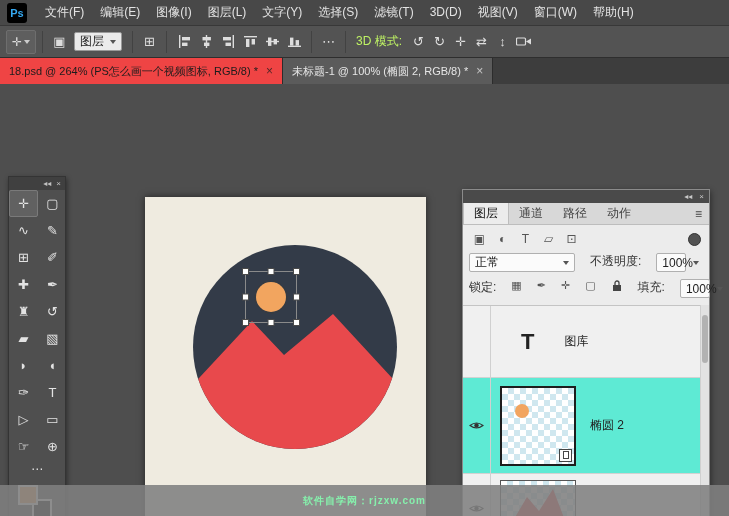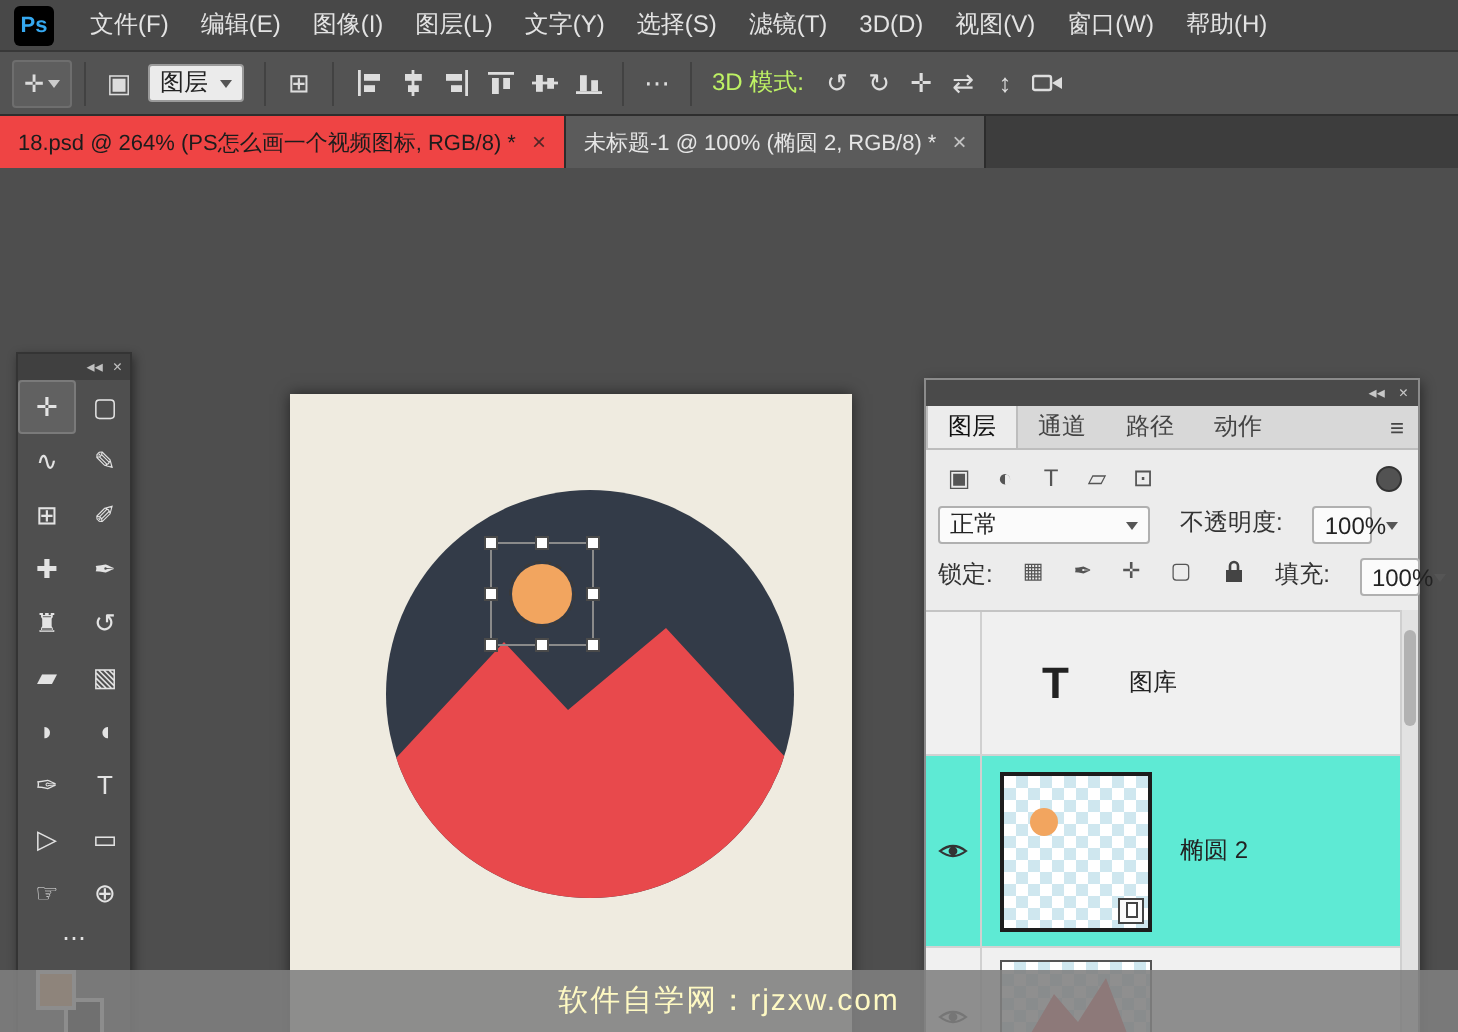--- a/index.html
+++ b/index.html
@@ -82,22 +82,22 @@
     background-size:12px 12px;background-position:0 0,6px 6px;flex:0 0 auto;}
   .thumb.small{height:56px;border:1px solid #555;margin-top:6px;align-self:flex-start;}
   .sun-dot{position:absolute;left:13px;top:16px;width:14px;height:14px;border-radius:50%;background:#f2a55f;}
   .badge{position:absolute;right:2px;bottom:2px;width:13px;height:13px;background:#fafafa;border:1px solid #444;
     display:flex;align-items:center;justify-content:center;}
   .badge span{width:6px;height:8px;border:1px solid #444;background:#fff;}
   .r2 .layer-name{margin-left:14px;}
   .pscroll{position:absolute;right:0;top:115px;bottom:24px;width:9px;background:#e2e2e2;border-left:1px solid #cfcfcf;}
   .pthumb{position:absolute;top:10px;left:1px;width:6px;height:48px;background:#b2b2b2;border-radius:3px;}
   
-  .watermark{position:absolute;left:0;right:0;bottom:0;height:31px;background:rgba(128,128,128,.88);color:#fef9c3;
-    display:flex;align-items:center;justify-content:center;font-size:15px;font-weight:normal;letter-spacing:1px;z-index:8;}
+  .watermark{position:absolute;left:0;right:0;bottom:0;height:31px;background:rgba(128,128,128,.88);color:#86efac;
+    display:flex;align-items:center;justify-content:center;font-size:10px;font-weight:bold;letter-spacing:1px;z-index:8;}
 </style>
 </head>
 <body>
 
 <div class="menu-bar">
   <div class="ps-logo">Ps</div>
   <span class="menu-item">文件(F)</span>
   <span class="menu-item">编辑(E)</span>
   <span class="menu-item">图像(I)</span>
   <span class="menu-item">图层(L)</span>

